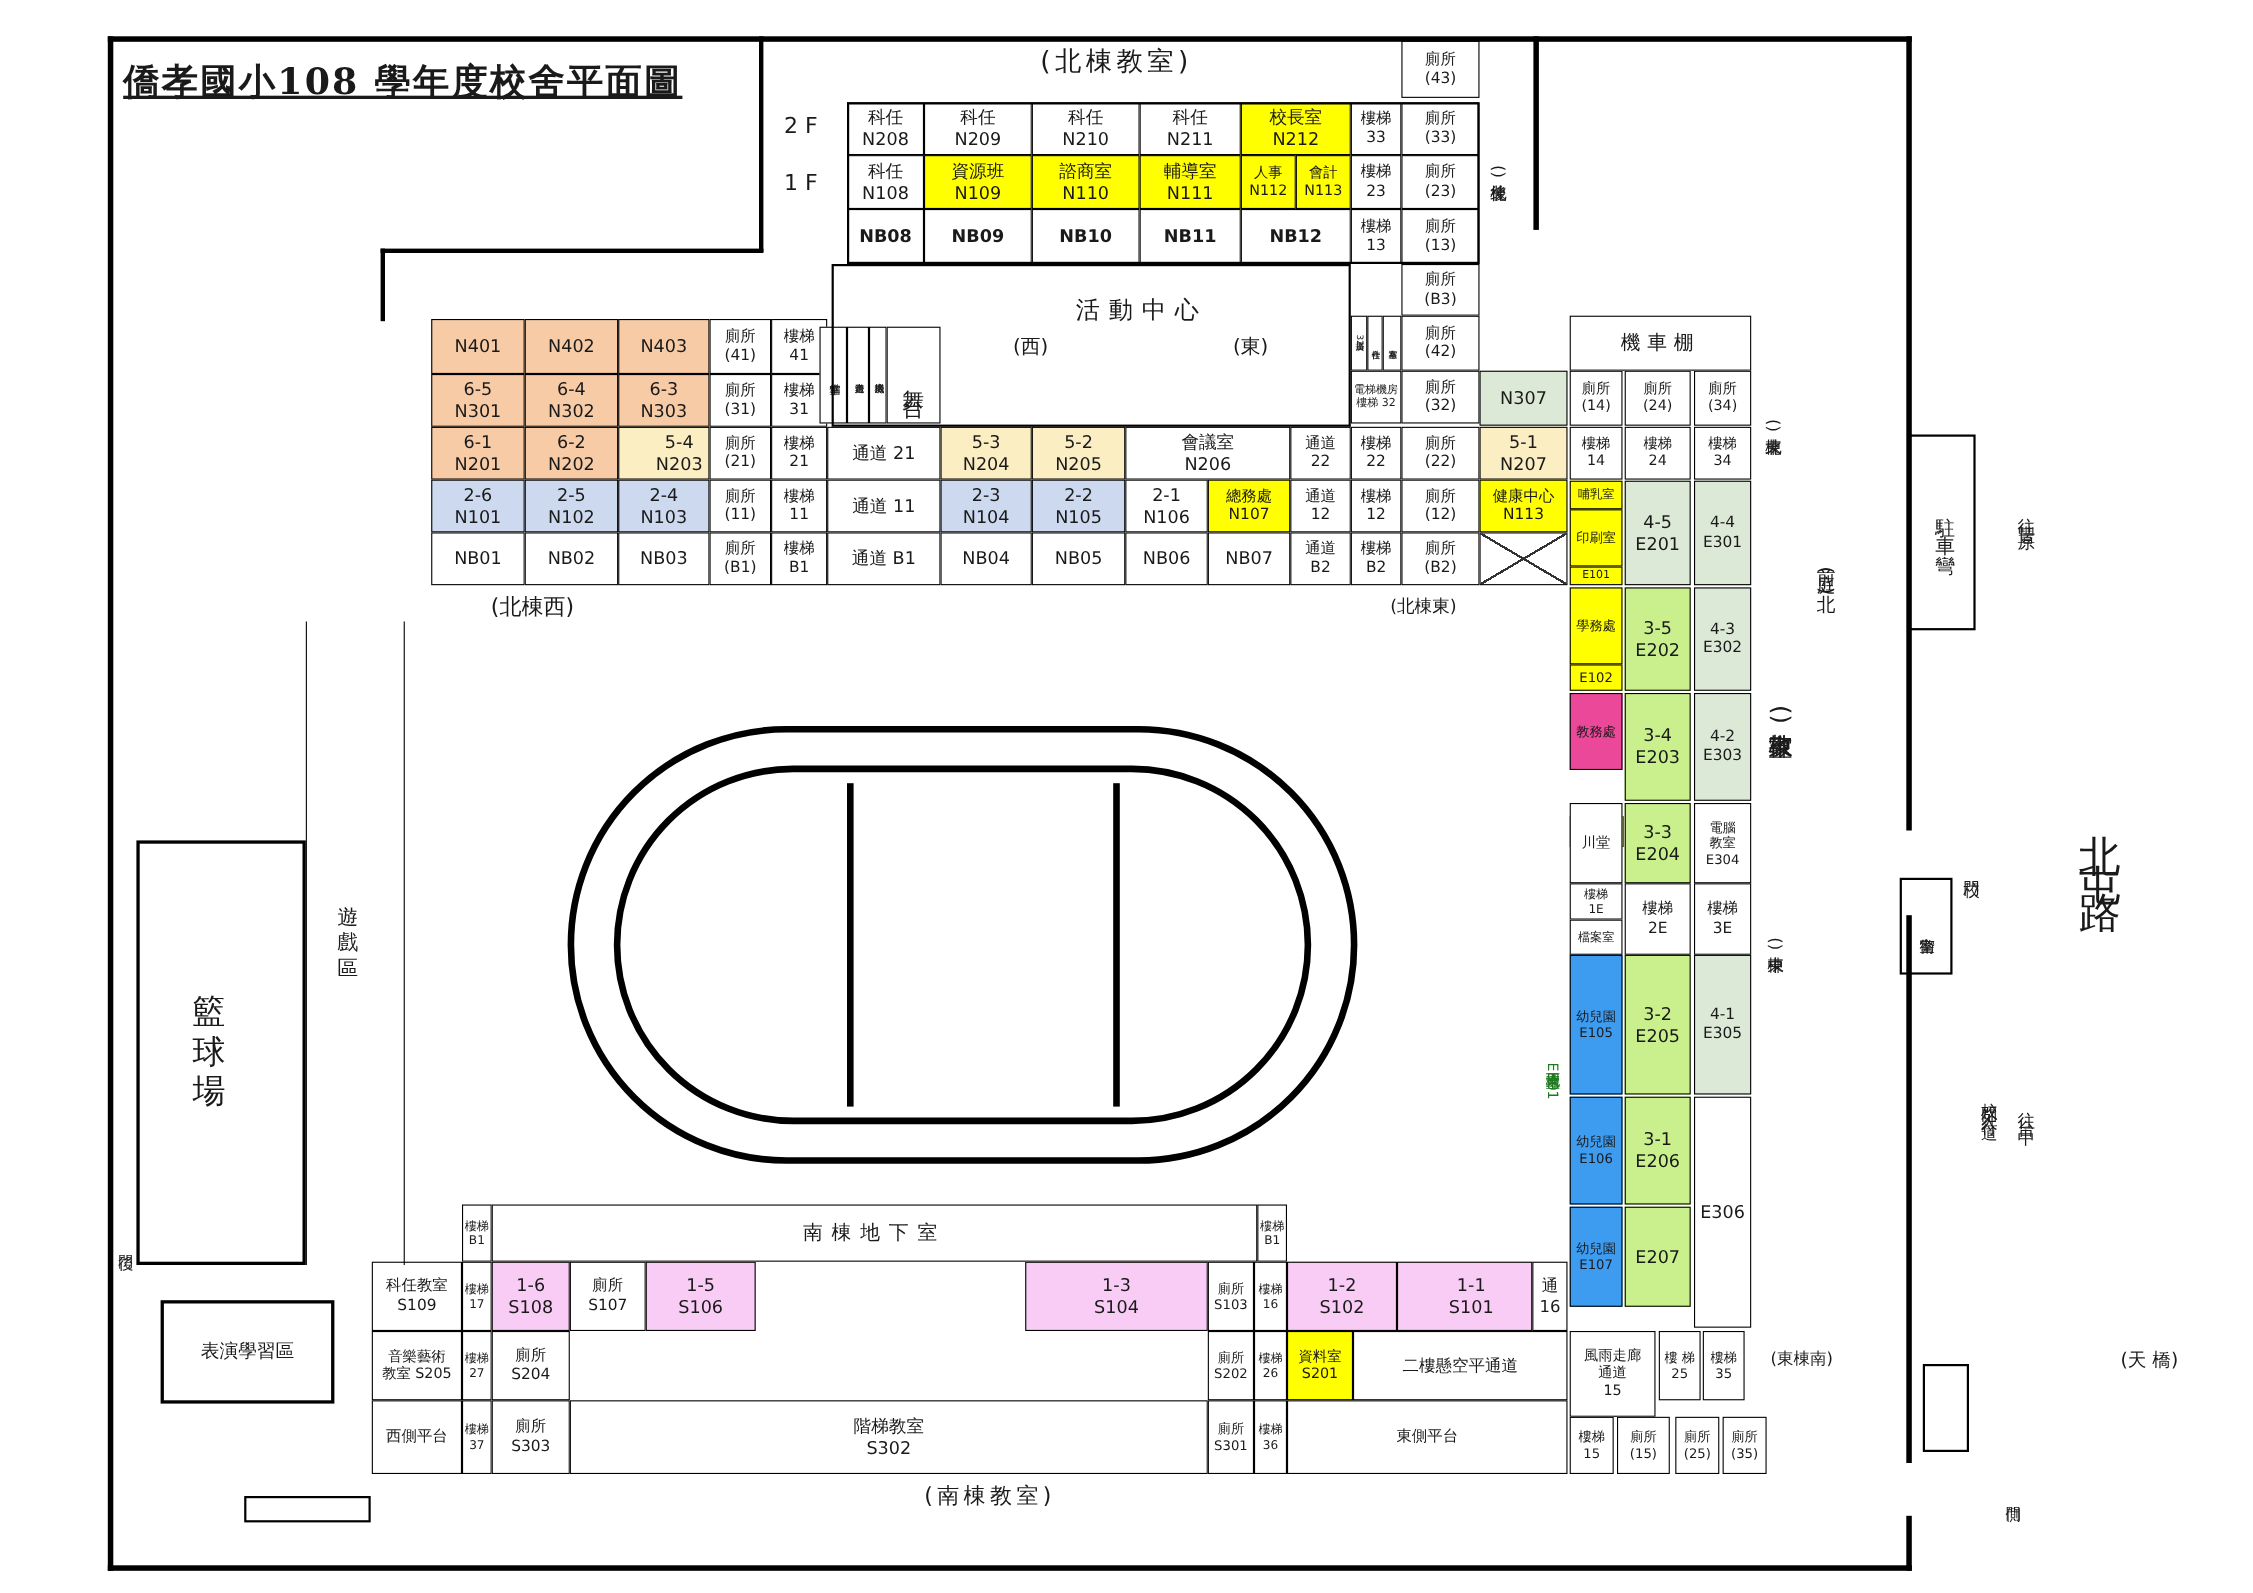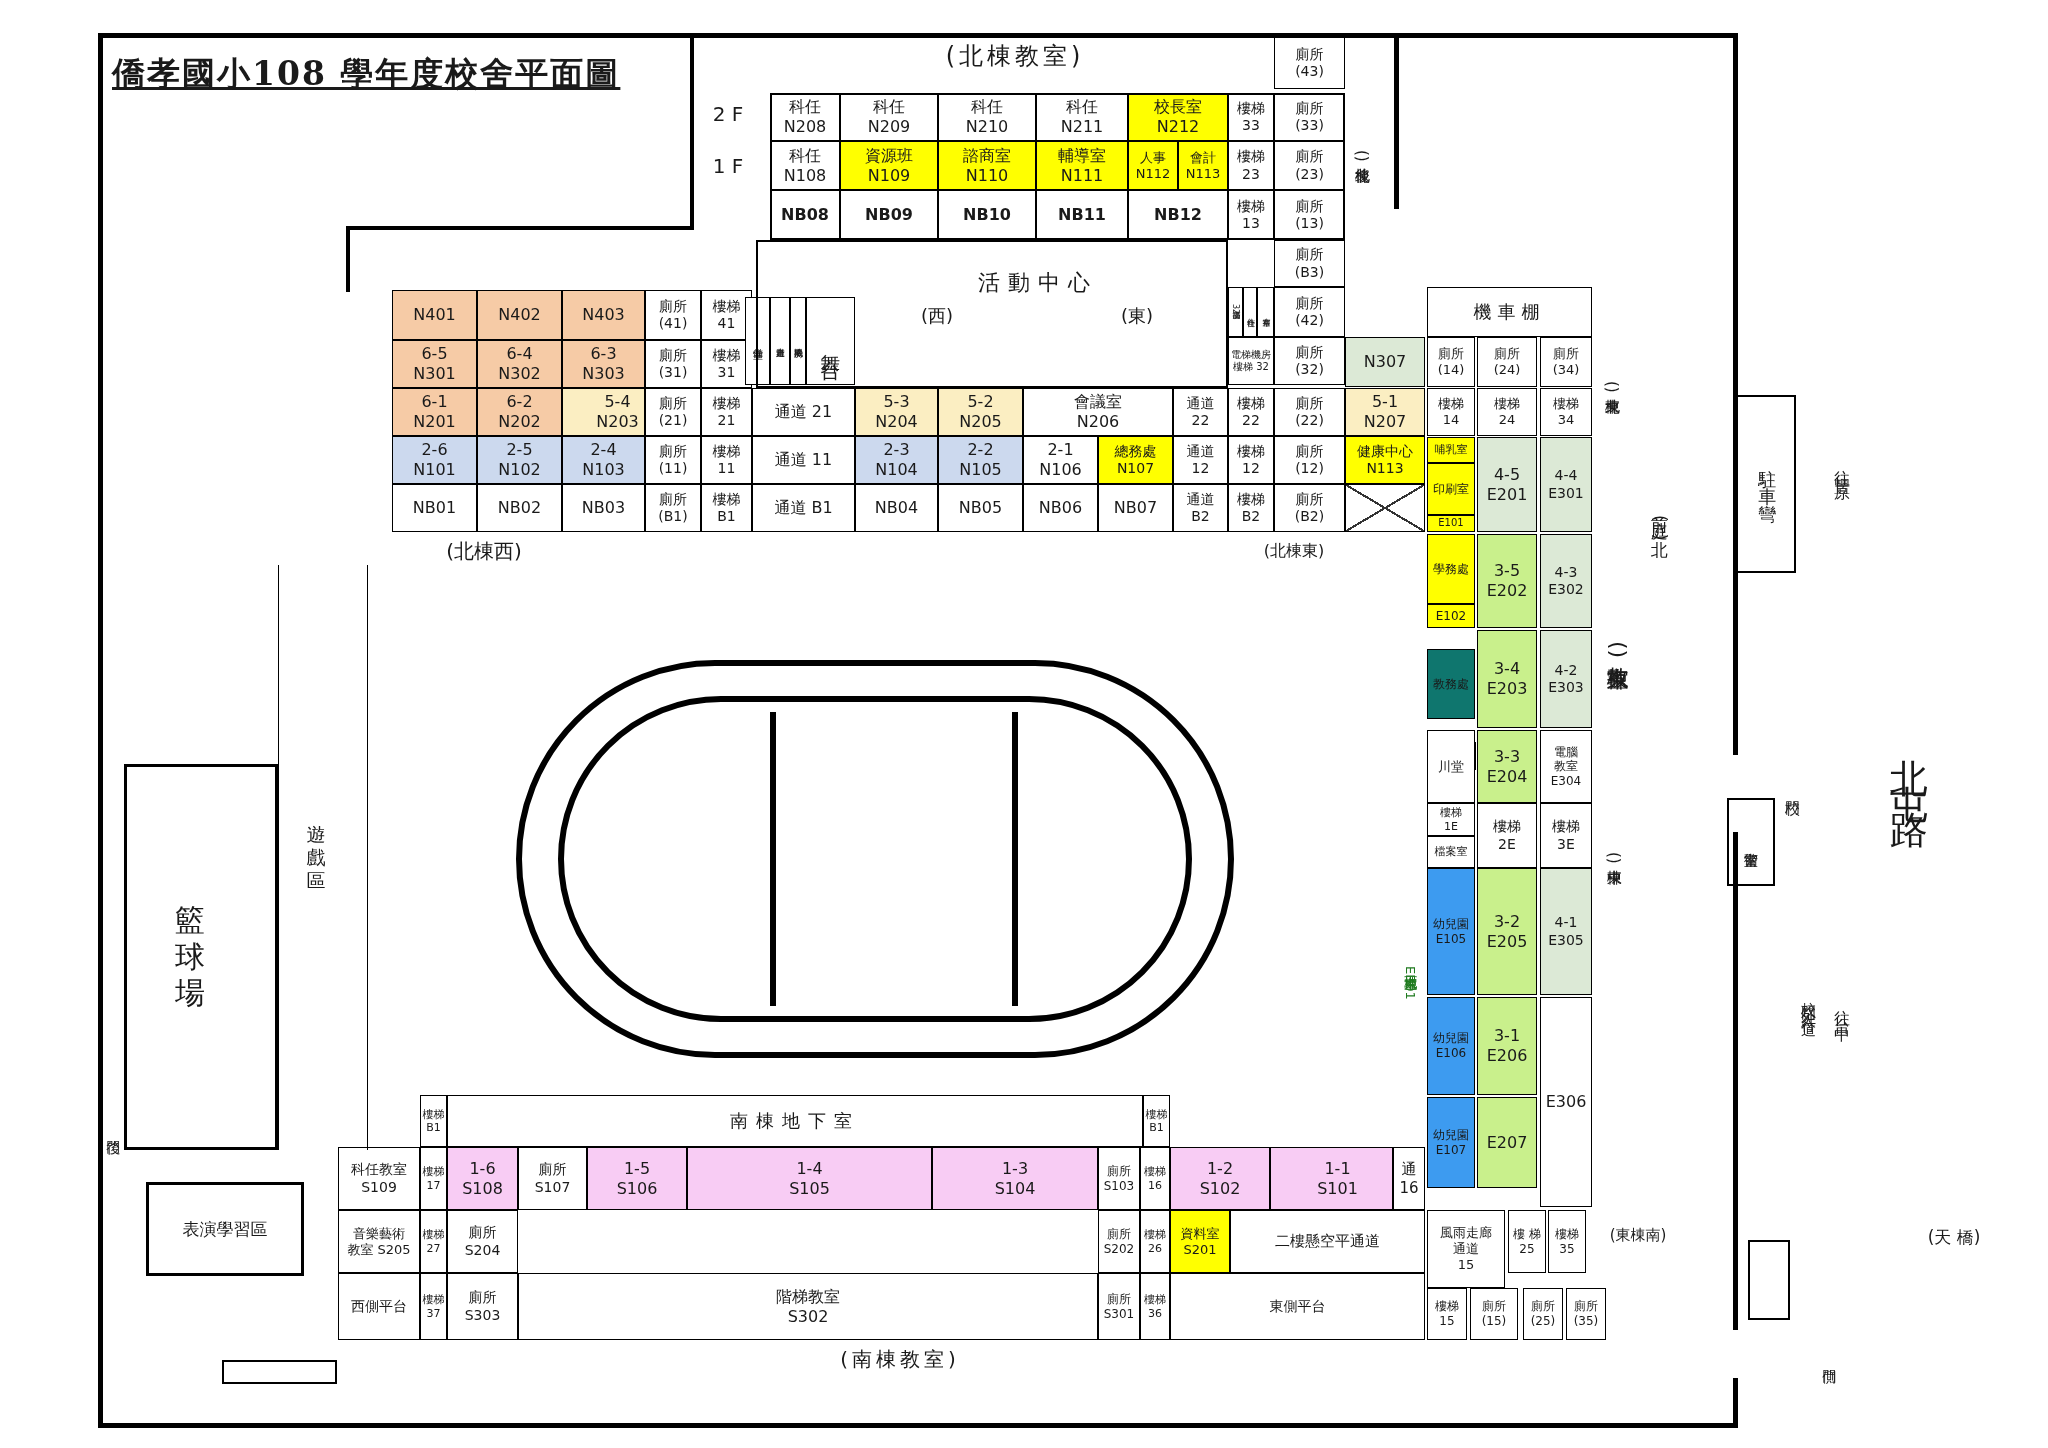--- a/index.html
+++ b/index.html
@@ -192,21 +192,21 @@
     <div class="cell" style="left: 1477px; top: 437px; width: 60px; height: 95px; font-size: 16px; background: rgb(220, 233, 214);">4-5
 E201</div>
     <div class="cell" style="left: 1540px; top: 437px; width: 52px; height: 95px; font-size: 14px; background: rgb(220, 233, 214);">4-4
 E301</div>
     <div class="cell" style="left: 1427px; top: 534px; width: 48px; height: 70px; font-size: 12px; background: rgb(255, 255, 0);">學務處</div>
     <div class="cell" style="left: 1427px; top: 604px; width: 48px; height: 24px; font-size: 12px; background: rgb(255, 255, 0);">E102</div>
     <div class="cell" style="left: 1477px; top: 534px; width: 60px; height: 94px; font-size: 16px; background: rgb(201, 240, 140);">3-5
 E202</div>
     <div class="cell" style="left: 1540px; top: 534px; width: 52px; height: 94px; font-size: 14px; background: rgb(220, 233, 214);">4-3
 E302</div>
-    <div class="cell" style="left: 1427px; top: 630px; width: 48px; height: 70px; font-size: 12px; background: #0f766e; margin-top: 19px;">教務處</div>
+    <div class="cell" style="left: 1427px; top: 630px; width: 48px; height: 70px; font-size: 12px; background: #ec4899;">教務處</div>
     <div class="cell" style="left: 1427px; top: 700px; width: 49px; height: 28px; font-size: 12px; background: rgb(255, 255, 0); margin-top: 42px;">E103</div>
     <div class="cell" style="left: 1477px; top: 630px; width: 60px; height: 98px; font-size: 16px; background: rgb(201, 240, 140);">3-4
 E203</div>
     <div class="cell" style="left: 1540px; top: 630px; width: 52px; height: 98px; font-size: 14px; background: rgb(220, 233, 214);">4-2
 E303</div>
     <div class="cell" style="left: 1427px; top: 730px; width: 48px; height: 73px; font-size: 13px;">川堂</div>
     <div class="cell" style="left: 1477px; top: 730px; width: 60px; height: 73px; font-size: 16px; background: rgb(201, 240, 140);">3-3
 E204</div>
     <div class="cell" style="left: 1540px; top: 730px; width: 52px; height: 73px; font-size: 12px;">電腦
 教室
@@ -240,22 +240,20 @@
     <div class="cell" style="left: 338px; top: 1147px; width: 82px; height: 63px; font-size: 14px;">科任教室
 S109</div>
     <div class="cell" style="left: 420px; top: 1147px; width: 27px; height: 63px; font-size: 11px;">樓梯
 17</div>
     <div class="cell" style="left: 447px; top: 1147px; width: 71px; height: 63px; font-size: 16px; background: rgb(248, 204, 244);">1-6
 S108</div>
     <div class="cell" style="left: 518px; top: 1147px; width: 69px; height: 63px; font-size: 14px;">廁所
 S107</div>
     <div class="cell" style="left: 587px; top: 1147px; width: 100px; height: 63px; font-size: 16px; background: rgb(248, 204, 244);">1-5
 S106</div>
-    <div class="cell" style="left: 687px; top: 1147px; width: 245px; height: 63px; font-size: 16px; background: rgb(248, 204, 244);">1-4
-S105</div>
     <div class="cell" style="left: 932px; top: 1147px; width: 166px; height: 63px; font-size: 16px; background: rgb(248, 204, 244);">1-3
 S104</div>
     <div class="cell" style="left: 1098px; top: 1147px; width: 42px; height: 63px; font-size: 12px;">廁所
 S103</div>
     <div class="cell" style="left: 1140px; top: 1147px; width: 30px; height: 63px; font-size: 11px;">樓梯
 16</div>
     <div class="cell" style="left: 1170px; top: 1147px; width: 100px; height: 63px; font-size: 16px; background: rgb(248, 204, 244);">1-2
 S102</div>
     <div class="cell" style="left: 1270px; top: 1147px; width: 123px; height: 63px; font-size: 16px; background: rgb(248, 204, 244); padding-left: 12px;">1-1
 S101</div>

